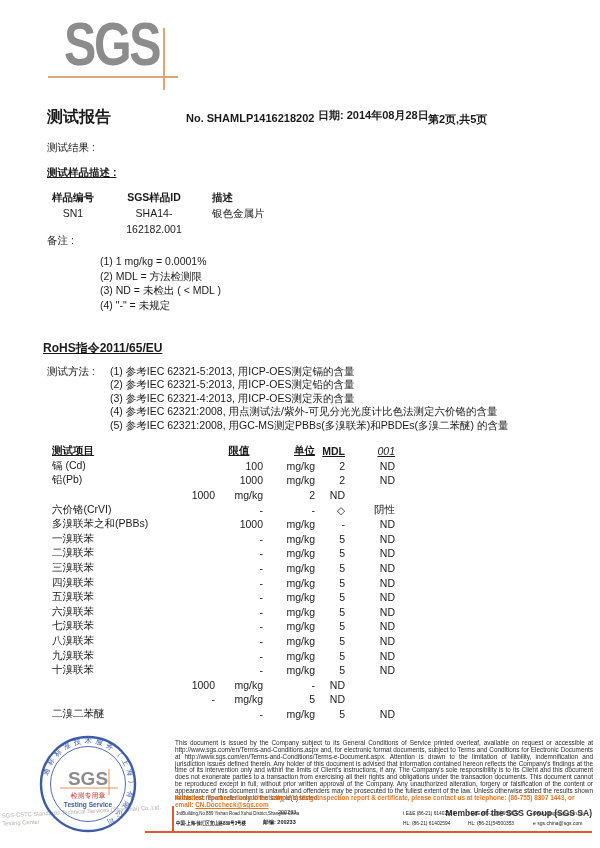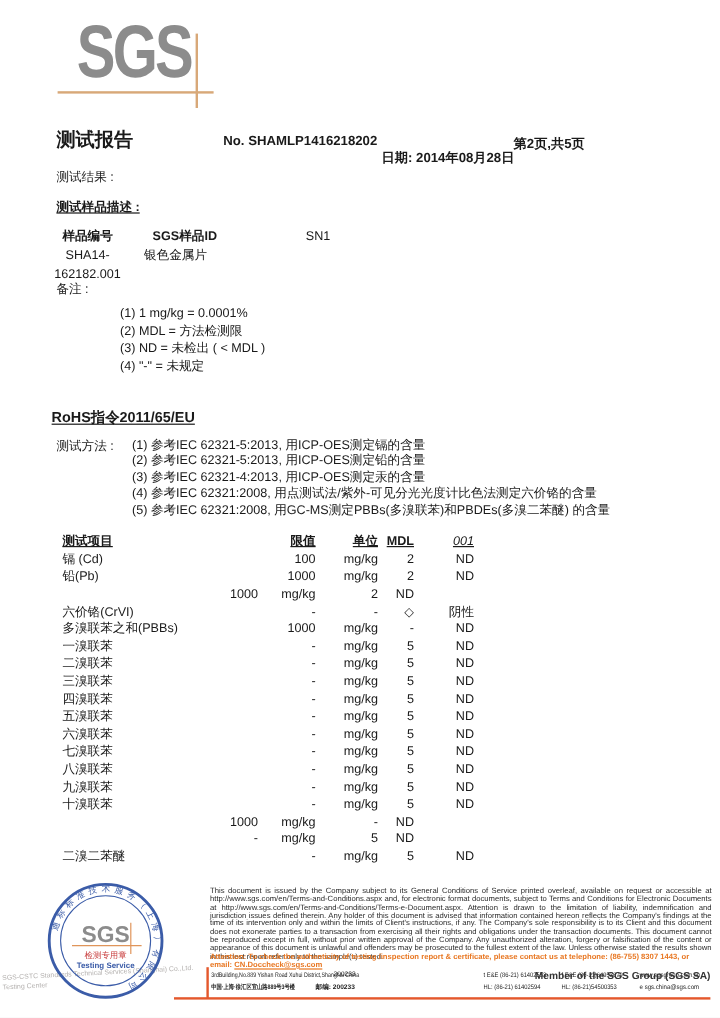--- a/index.html
+++ b/index.html
@@ -11,21 +11,21 @@
   .logo-wrap{position:absolute;left:48px;top:18px;width:134px;height:74px;}
   .logo-sgs{position:absolute;left:16px;top:-8px;font-size:62px;line-height:68px;
             font-weight:bold;color:#8C8C8C;letter-spacing:-3px;
             transform:scale(0.78,1.0);transform-origin:0 0;}
   .logo-hline{position:absolute;left:0;top:58px;width:130px;height:2px;background:#D8A878;}
   .logo-vline{position:absolute;left:115px;top:10px;width:2px;height:62px;background:#D8A878;}
 
   
   .t-title{position:absolute;left:47px;top:107px;font-size:16px;font-weight:bold;}
   .t-no{position:absolute;left:186px;top:112px;font-size:11px;font-weight:bold;}
-  .t-date{position:absolute;left:318px;top:124px;font-size:11px;font-weight:bold;}
+  .t-date{position:absolute;left:318px;top:108px;font-size:11px;font-weight:bold;}
   .t-page{position:absolute;left:428px;top:112px;font-size:11px;font-weight:bold;}
 
   
   .s-results{position:absolute;left:47px;top:141px;font-size:10.5px;}
   .s-sample-title{position:absolute;left:47px;top:166px;font-size:10.5px;font-weight:bold;
                   text-decoration:underline;}
   .sample-table{position:absolute;left:38px;top:189px;display:grid;
                 grid-template-columns:70px 92px 130px;font-size:10.5px;line-height:16px;}
   .sample-table .hd{font-weight:bold;}
   .sample-table .c1,.sample-table .c2{text-align:center;}
@@ -43,21 +43,21 @@
   
   .results-table{position:absolute;left:47px;top:444px;font-size:10.5px;}
   .r-row{display:grid;grid-template-columns:168px 48px 52px 30px 50px;height:14.6px;
          align-items:center;}
   .r-item{text-align:left;padding-left:5px;}
   .r-limit{text-align:right;}
   .r-unit,.r-mdl,.r-val{text-align:right;}
   .r-head span{text-decoration:underline;font-weight:bold;}
   .r-head .r-limit span,.r-head .r-unit span{font-weight:bold;}
   .r-head .r-val span{font-style:italic;font-weight:normal;}
-  .r-head .r-limit{text-align:right;}
+  .r-head .r-limit{text-align:center;}
 
   
   .disclaimer{position:absolute;left:175px;top:740px;width:418px;font-size:6.4px;
               line-height:6.85px;text-align:justify;color:#2a2a2a;}
   .attention{position:absolute;left:175px;top:795px;width:418px;font-size:6.4px;
              line-height:6.85px;color:#E87722;font-weight:bold;}
   .attention .mail{text-decoration:underline;}
 
   .stamp{position:absolute;left:38px;top:734px;z-index:3;}
   .company-gray{position:absolute;left:2px;top:808px;width:175px;color:#b5b2b0;
@@ -95,20 +95,21 @@
   <div class="t-no">No. SHAMLP1416218202</div>
   <div class="t-date">日期: 2014年08月28日</div>
   <div class="t-page">第2页,共5页</div>
 
   <div class="s-results">测试结果 :</div>
 
   <div class="s-sample-title">测试样品描述 :</div>
   <div class="sample-table">
     <div class="hd c1">样品编号</div>
     <div class="hd c2">SGS样品ID</div>
+    <div class="hd c3">描述</div>
     <div class="c1">SN1</div>
     <div class="c2">SHA14-162182.001</div>
     <div class="c3">银色金属片</div>
   </div>
 
   <div class="s-notes-label">备注 :</div>
   <div class="notes-list">
     <div>(1) 1 mg/kg = 0.0001%</div>
     <div>(2) MDL = 方法检测限</div>
     <div>(3) ND = 未检出 ( &lt; MDL )</div>

